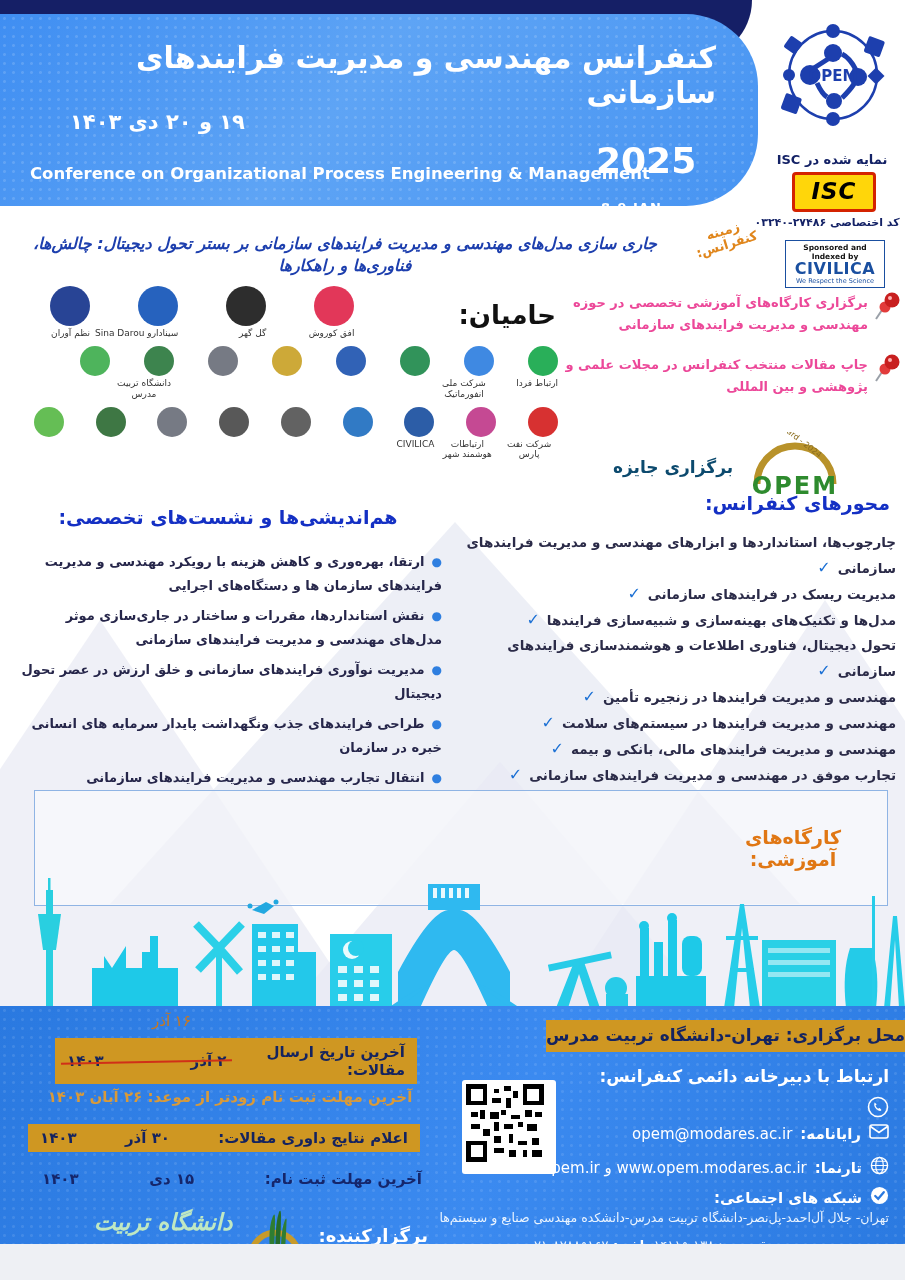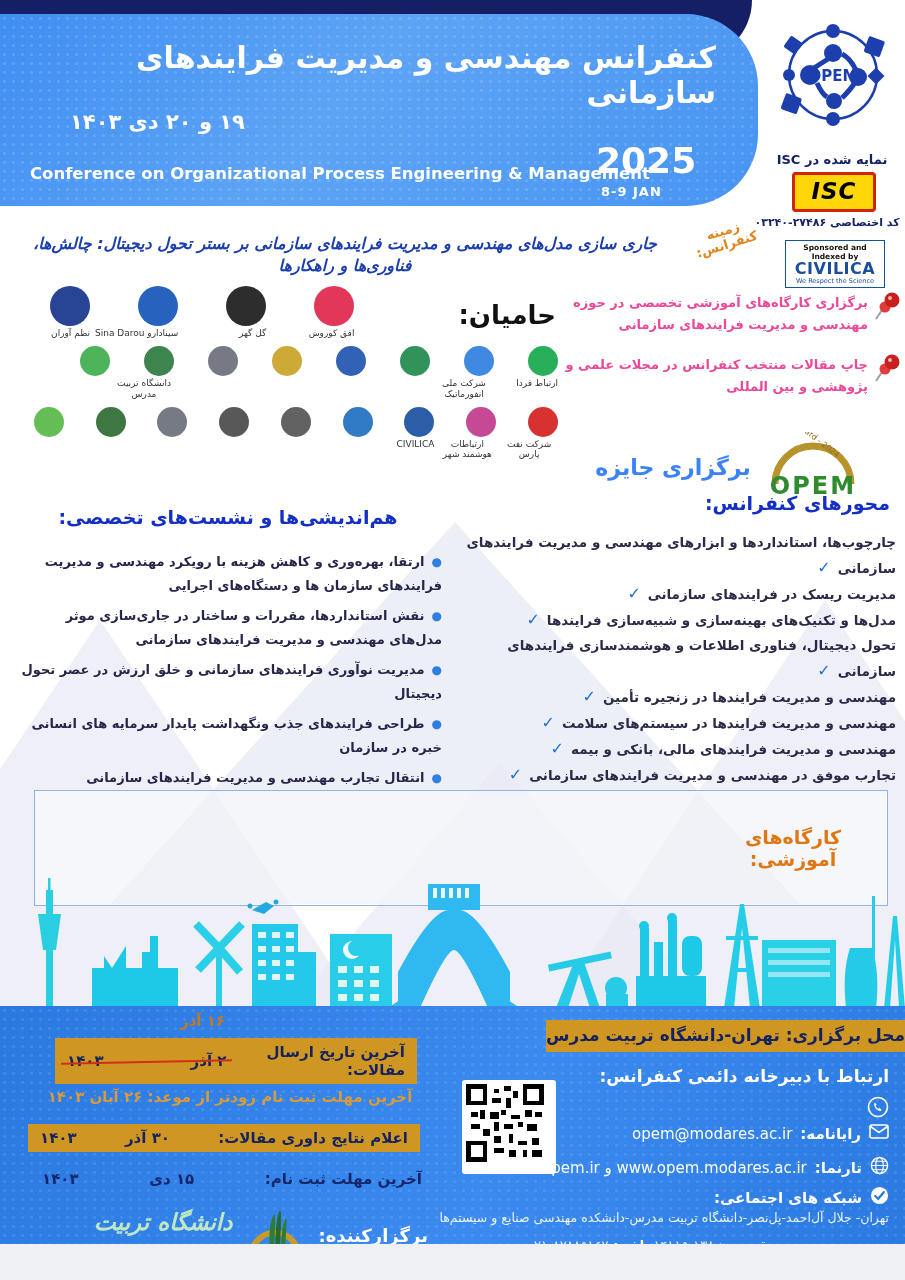--- a/index.html
+++ b/index.html
@@ -12,21 +12,21 @@
     background:linear-gradient(130deg,#3f8ef2 0%,#5ea4f5 45%,#4794f2 100%);
     border-radius:0 72px 72px 0;
     background-image:radial-gradient(rgba(255,255,255,.14) 1.2px,transparent 1.7px),
       linear-gradient(130deg,#3f8ef2 0%,#5ea4f5 45%,#4794f2 100%);
     background-size:9px 9px,100% 100%;}
   .title-fa{position:absolute;right:42px;top:26px;width:680px;color:#fff;font-size:30px;
     font-weight:bold;text-align:right;direction:rtl;letter-spacing:.5px;}
   .date-fa{position:absolute;left:70px;top:96px;color:#fff;font-size:21px;font-weight:bold;direction:rtl;}
   .title-en{position:absolute;left:30px;top:150px;color:#fff;font-size:16.5px;font-weight:bold;}
   .year-en{position:absolute;left:596px;top:126px;color:#fff;font-size:36px;font-weight:bold;}
-  .dates-en{position:absolute;left:601px;top:170px;color:#fff;font-size:13px;font-weight:bold;letter-spacing:1px;text-align:center;}
+  .dates-en{position:absolute;left:601px;top:186px;color:#fff;font-size:13px;font-weight:bold;letter-spacing:1px;text-align:center;}
   .opem-logo{position:absolute;left:770px;top:12px;z-index:2;}
   .isc-label{position:absolute;left:768px;top:152px;width:128px;text-align:center;color:#142266;
     font-weight:bold;font-size:13px;direction:rtl;z-index:2;}
   .isc-box{position:absolute;left:792px;top:172px;width:78px;height:34px;background:#ffd60a;
     border:3px solid #d42300;border-radius:4px;text-align:center;z-index:2;}
   .isc-box .isc-txt{font-size:23px;font-weight:bold;color:#000;font-style:italic;line-height:32px;letter-spacing:1px;}
   .isc-code{position:absolute;left:752px;top:216px;width:150px;text-align:center;color:#142266;
     font-size:11px;font-weight:bold;direction:rtl;z-index:2;}
   
   .theme-label{position:absolute;left:690px;top:224px;color:#e0861c;font-size:13px;font-weight:bold;
@@ -45,21 +45,21 @@
   .chip{display:flex;flex-direction:column;align-items:flex-start;width:60px;}
   .row1 .chip{width:88px;}
   .mark{width:30px;height:30px;border-radius:50%;opacity:.92;}
   .row1 .mark{width:40px;height:40px;}
   .chip .lbl{font-size:9px;color:#333;text-align:center;margin-top:2px;line-height:1.15;direction:rtl;}
   
   .highlights{position:absolute;left:558px;top:292px;width:344px;direction:rtl;z-index:2;}
   .hl-item{display:flex;direction:rtl;align-items:flex-start;gap:6px;margin-bottom:18px;}
   .hl-item .txt{color:#ec4899;font-size:13px;font-weight:bold;text-align:right;line-height:1.7;}
   .award-row{display:flex;direction:rtl;align-items:center;justify-content:center;gap:10px;margin-top:20px;}
-  .award-label{color:#3b82f6;font-size:22px;font-weight:bold;}
+  .award-label{color:#0c4a6e;font-size:17px;font-weight:bold;}
   
   .tri{position:absolute;clip-path:polygon(50% 0,100% 100%,0 100%);z-index:1;}
   
   .topics{position:absolute;left:452px;top:492px;width:448px;direction:rtl;z-index:2;}
   .topics h2{margin:0 10px 0 0;color:#1430c4;font-size:19px;font-weight:bold;text-align:right;}
   .topics ul{list-style:none;margin:16px 0 0;padding:0 4px 0 0;}
   .topics li{font-size:13.5px;color:#2b2b48;font-weight:bold;text-align:right;line-height:25px;direction:rtl;}
   .topics .chk{color:#1a6fd4;font-weight:bold;font-size:16px;margin-right:7px;}
   
   .sessions{position:absolute;left:4px;top:506px;width:448px;direction:rtl;z-index:2;}
@@ -85,21 +85,21 @@
   .venue{position:absolute;right:0;top:14px;background:#cf9722;color:#14235f;font-weight:bold;
     font-size:17px;padding:5px 0 7px;direction:rtl;}
   .secretariat{position:absolute;right:16px;top:60px;color:#fff;font-weight:bold;font-size:17px;direction:rtl;}
   .f-row{position:absolute;color:#fff;font-size:15px;direction:rtl;display:flex;align-items:center;gap:8px;}
   .f-row .flabel{font-weight:bold;}
   .f-addr{position:absolute;right:16px;top:204px;color:#eaf4ff;font-size:12.5px;direction:rtl;}
   .f-postal{position:absolute;right:110px;top:232px;color:#eaf4ff;font-size:13px;direction:rtl;}
   .f-postal b{color:#fff;}
   .qr{position:absolute;left:462px;top:74px;width:86px;height:86px;background:#fff;padding:4px;border-radius:3px;}
   
-  .d-new{position:absolute;left:152px;top:6px;color:#c9781e;font-size:15px;font-weight:bold;direction:rtl;margin-left:28px;}
+  .d-new{position:absolute;left:152px;top:6px;color:#c9781e;font-size:15px;font-weight:normal;direction:rtl;}
   .gold-bar{position:absolute;background:#cf9722;color:#14235f;font-weight:bold;font-size:15px;
     padding:5px 12px;direction:rtl;display:flex;align-items:center;}
   .d-sub{left:55px;top:32px;width:338px;justify-content:space-between;}
   .struck{position:relative;display:flex;justify-content:space-between;width:180px;}
   .struck::after{content:"";position:absolute;left:-6px;right:-6px;top:52%;height:2px;
     background:#d03018;transform:rotate(-1.2deg);}
   .d-early{position:absolute;left:20px;top:82px;width:420px;color:#d89a3a;font-weight:bold;
     font-size:15px;direction:rtl;text-align:center;}
   .d-review{left:28px;top:118px;width:368px;justify-content:space-between;}
   .d-reg{position:absolute;left:42px;top:164px;width:380px;color:#15266b;font-weight:bold;font-size:15px;

